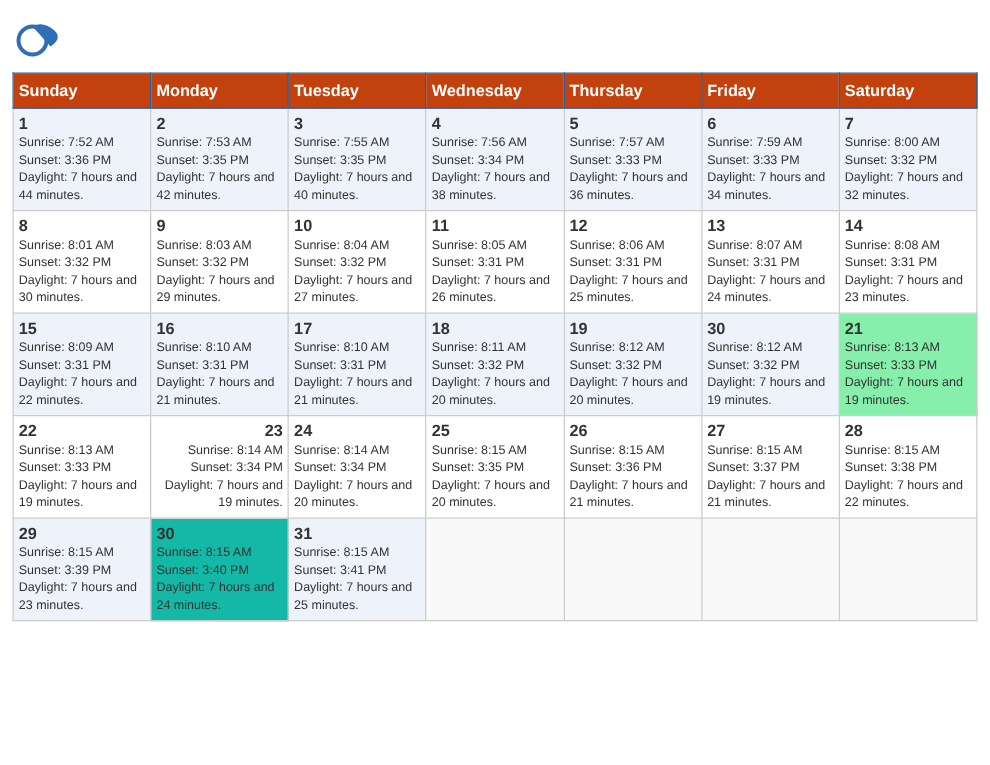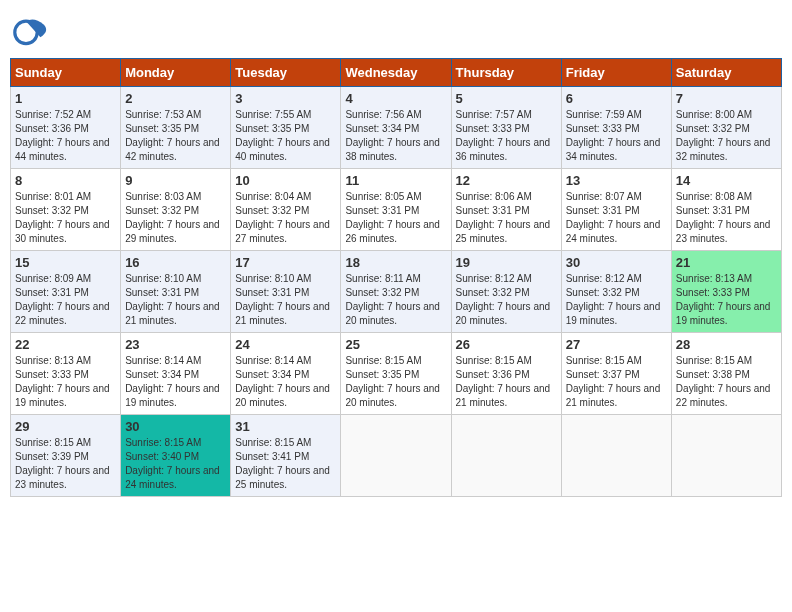--- a/index.html
+++ b/index.html
@@ -213,21 +213,21 @@
         <td style="background: #86efac;">
           <span class="day-num">21</span>
           <div class="day-info">Sunrise: 8:13 AM<br>Sunset: 3:33 PM<br>Daylight: 7 hours and 19 minutes.</div>
         </td>
       </tr>
       <tr>
         <td style="background: rgb(255, 255, 255);">
           <span class="day-num">22</span>
           <div class="day-info">Sunrise: 8:13 AM<br>Sunset: 3:33 PM<br>Daylight: 7 hours and 19 minutes.</div>
         </td>
-        <td style="background: rgb(255, 255, 255);">
+        <td style="background: rgb(255, 255, 255); text-align: right;">
           <span class="day-num">23</span>
           <div class="day-info">Sunrise: 8:14 AM<br>Sunset: 3:34 PM<br>Daylight: 7 hours and 19 minutes.</div>
         </td>
         <td style="background: rgb(255, 255, 255);">
           <span class="day-num">24</span>
           <div class="day-info">Sunrise: 8:14 AM<br>Sunset: 3:34 PM<br>Daylight: 7 hours and 20 minutes.</div>
         </td>
         <td style="background: rgb(255, 255, 255);">
           <span class="day-num">25</span>
           <div class="day-info">Sunrise: 8:15 AM<br>Sunset: 3:35 PM<br>Daylight: 7 hours and 20 minutes.</div>

